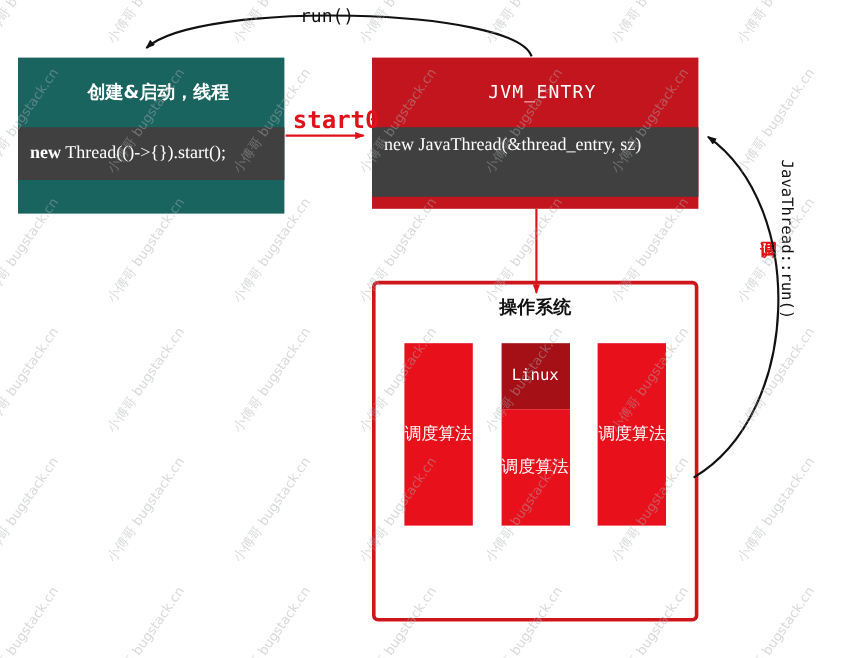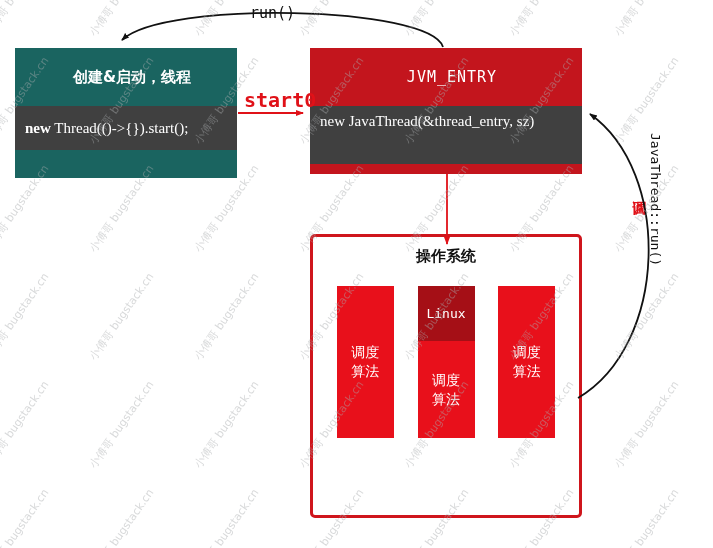--- a/index.html
+++ b/index.html
@@ -31,21 +31,21 @@
   .lbl-callback-cn{left:631px;top:190px;writing-mode:vertical-rl;color:#e01118;font-size:14px;font-weight:bold;}
   .lbl-callback-method{left:648px;top:133px;writing-mode:vertical-rl;color:#111;font-size:13px;}
 
   .box-os{position:absolute;left:310px;top:234px;width:272px;height:284px;background:#fff;
           border:3px solid #cf151c;border-radius:5px;box-sizing:border-box;}
   .os-title{text-align:center;margin-top:10px;font-weight:bold;font-size:15px;color:#111;}
   .os-cols{display:flex;justify-content:space-evenly;margin-top:20px;}
   .os-col{width:57px;height:152px;display:flex;flex-direction:column;}
   .os-col-head{height:55px;background:#a50f16;color:#fff;display:flex;align-items:center;justify-content:center;
                font-family:"DejaVu Sans Mono",monospace;font-size:13px;}
-  .os-col-body{flex:1;background:#e8101b;color:#fff;display:flex;flex-direction:column;align-items:center;justify-content:center;
+  .os-col-body{flex:1;background:#e8101b;color:#fff;display:flex;flex-direction:row;align-items:center;justify-content:center;
                font-size:14px;line-height:19px;}
   .cpu-bar{margin:10px 16px 0;height:46px;background:#141414;color:#fff;display:flex;align-items:center;justify-content:center;
            font-family:"DejaVu Sans Mono",monospace;font-size:15px;letter-spacing:2px;}
 </style>
 </head>
 <body>
 
 <div class="layer" id="content">
 
   <div class="box box-thread">

